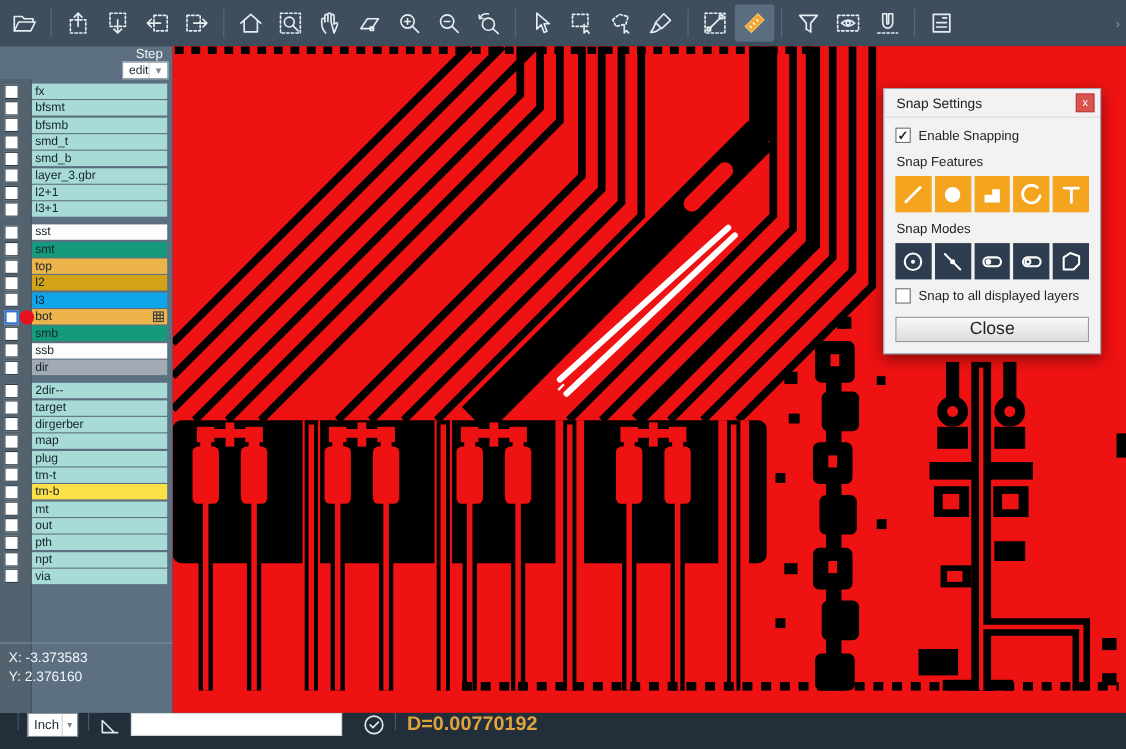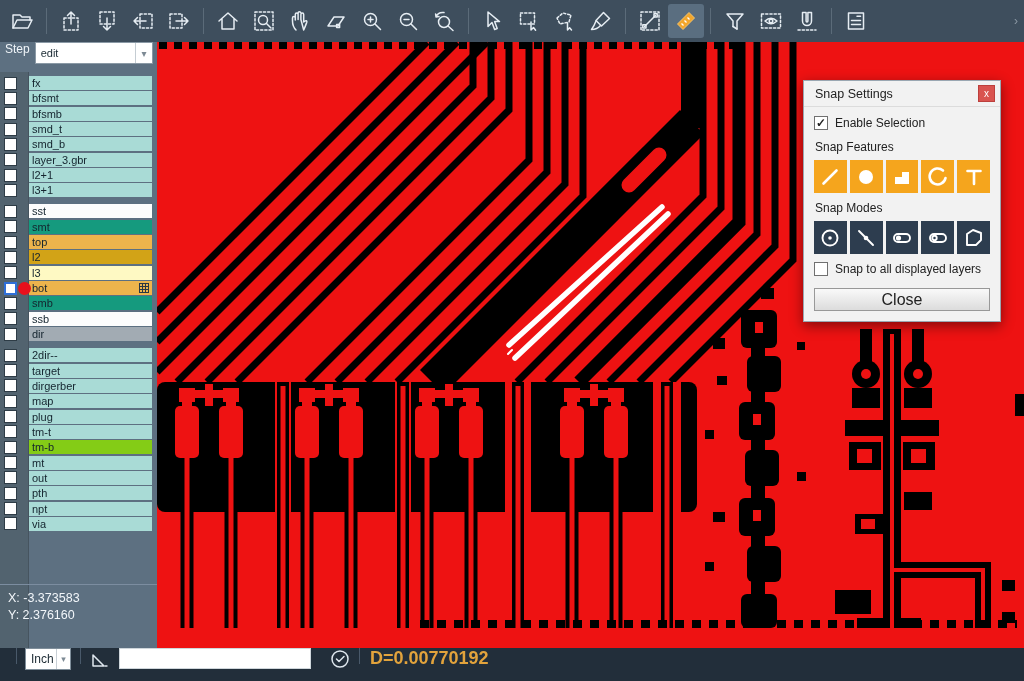--- a/index.html
+++ b/index.html
@@ -21,21 +21,21 @@
   .ticon { stroke:#e6edf3; fill:none; stroke-width:1.5; stroke-linecap:round; stroke-linejoin:round; }
   .ticon-dash { stroke-dasharray:2.2,2; }
   .overflow-chev { color:#8a97a3; font-size:12px; margin-left:auto; margin-right:6px; }
 
   
   .main { flex:1; display:flex; min-height:0; }
 
   
   .sidebar { width:157px; background:#5d7081; display:flex; flex-direction:column; flex:none; position:relative; }
   .cbstrip { position:absolute; left:0; top:30px; bottom:0; width:29px; background:#52636f; border-right:1px solid #46545f; }
-  .step-row { height:30px; display:flex; align-items:flex-start; position:relative; z-index:1; padding:0 4px 0 5px; }
+  .step-row { height:30px; display:flex; align-items:flex-end; position:relative; z-index:1; padding:0 4px 0 5px;flex-direction:column; }
   .step-label { color:#f0f5f9; font-size:12px; margin-right:5px; }
   .step-select { flex:1; height:22px; background:#fff; border:1px solid #8a99a5; display:flex; align-items:center; }
   .step-value { flex:1; font-size:11px; color:#1b2b34; padding-left:5px; }
   .step-chev { width:17px; height:100%; border-left:1px solid #c5cdd3; color:#7d8a94; font-size:10px; display:flex; align-items:center; justify-content:center; }
 
   .layers { position:relative; z-index:1; padding-top:4px; }
   .lgroup { margin-bottom:7px; }
   .lrow { height:14px; margin-bottom:1.35px; display:flex; align-items:center; position:relative; }
   .cbcell { width:29px; flex:none; position:relative; height:14px; }
   .cb { position:absolute; left:4px; top:0.5px; width:13px; height:13px; background:#fff; border:1px solid #2e3c46; }
@@ -318,21 +318,21 @@
           <div class="lrow">
               <span class="cbcell">
                 <span class="cb"></span>
               </span>
               <span class="lbl" style="background-color: rgb(210, 163, 23);">l2</span>
             </div>
           <div class="lrow">
               <span class="cbcell">
                 <span class="cb"></span>
               </span>
-              <span class="lbl" style="background-color: #fef9c3;">l3</span>
+              <span class="lbl" style="background-color: #0ea5e9;">l3</span>
             </div>
 
           <div class="lrow">
             <span class="cbcell">
               <span class="cb sel"></span>
               <span class="dot"></span>
             </span>
             <span class="lbl" style="background-color: rgb(237, 180, 76);">
               <span>bot</span>
               <svg width="10" height="10" viewBox="0 0 10 10">
@@ -395,21 +395,21 @@
           <div class="lrow">
               <span class="cbcell">
                 <span class="cb"></span>
               </span>
               <span class="lbl" style="background-color: rgb(169, 219, 214);">tm-t</span>
             </div>
           <div class="lrow">
               <span class="cbcell">
                 <span class="cb"></span>
               </span>
-              <span class="lbl" style="background-color: #84cc16;">tm-b</span>
+              <span class="lbl" style="background-color: #fde047;">tm-b</span>
             </div>
           <div class="lrow">
               <span class="cbcell">
                 <span class="cb"></span>
               </span>
               <span class="lbl" style="background-color: rgb(169, 219, 214);">mt</span>
             </div>
           <div class="lrow">
               <span class="cbcell">
                 <span class="cb"></span>
@@ -620,21 +620,21 @@
       </svg>
 
       <div class="dialog">
         <div class="dlg-head">
           <span class="dlg-title">Snap Settings</span>
           <span class="dlg-close">x</span>
         </div>
         <div class="dlg-body">
           <div class="chk-row">
             <span class="chk">✓</span>
-            <span class="chk-label">Enable Selection</span>
+            <span class="chk-label">Enable Snapping</span>
           </div>
           <div class="sect-label">Snap Features</div>
           <div class="btnrow">
             <div class="fbtn">
                 <svg viewBox="0 0 24 24">
                   <path class="gly" d="M5.5,18.5 L18.5,5.5"></path>
                 </svg>
               </div>
             <div class="fbtn">
                 <svg viewBox="0 0 24 24">

